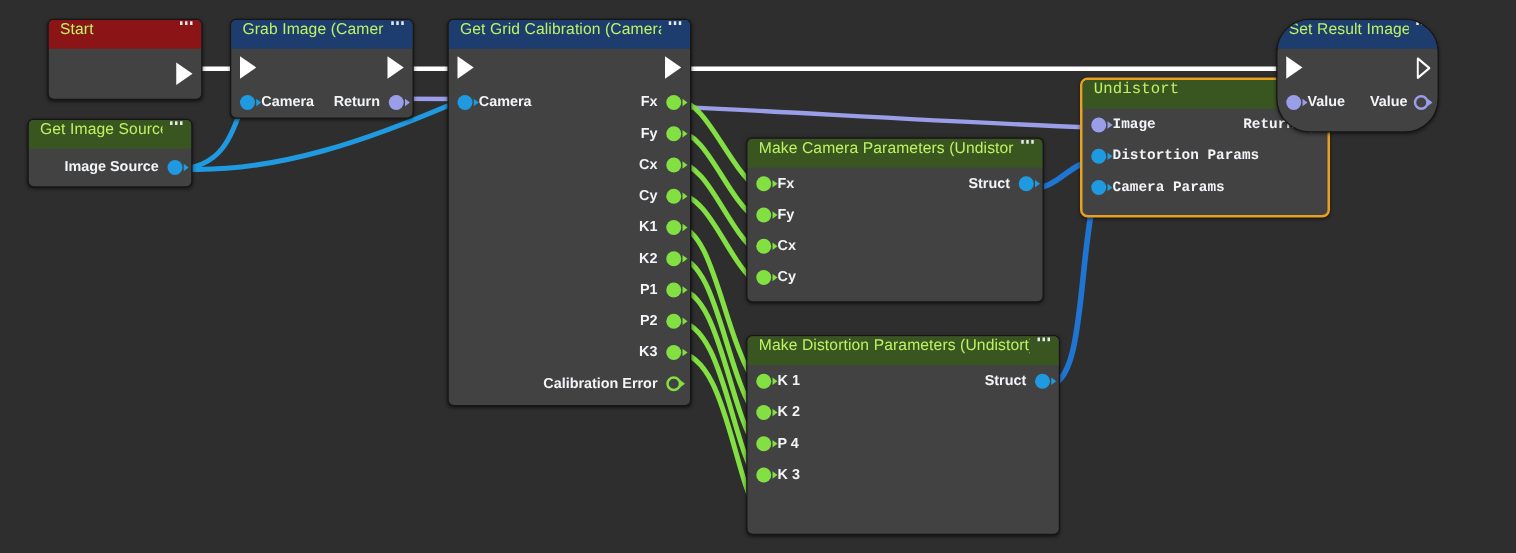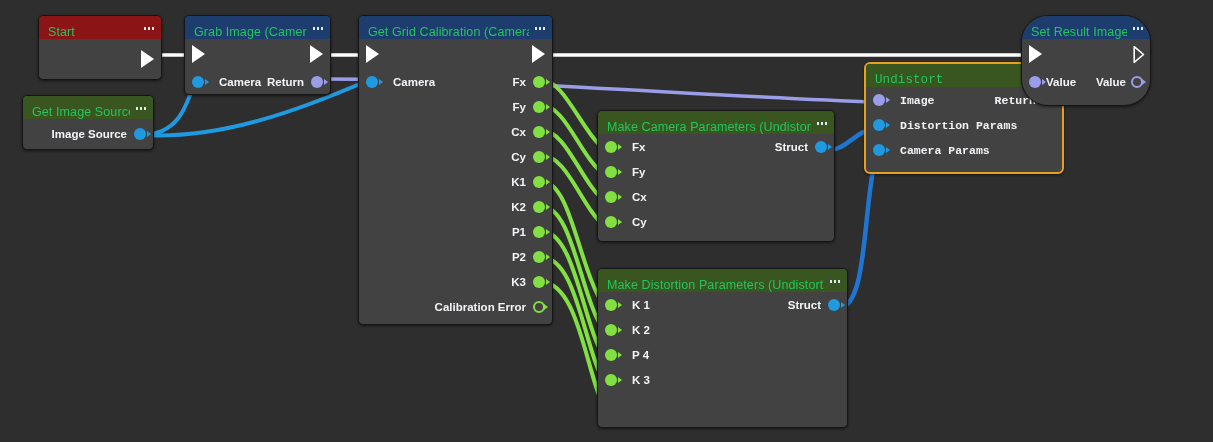--- a/index.html
+++ b/index.html
@@ -20,24 +20,24 @@
     box-sizing:border-box;
     overflow:hidden;
   }
   .node.selected{
     border:2px solid #e8a021;
     border-radius:6px;
     font-family:Liberation Mono, monospace;
   }
   .hdr{
     height:23px;
-    display:flex;align-items:flex-end;
+    display:flex;align-items:flex-start;
     padding:0 7px 0 9px;
     font-size:12.5px;
-    color:#22c55e;
+    color:#bef264;
     letter-spacing:.1px;
     box-sizing:border-box;
   }
   .hdr .title{white-space:nowrap;overflow:hidden;}
   .hdr .dots{
     margin-left:auto;padding-left:6px;
     display:flex;align-items:flex-start;gap:1.5px;
     height:13px;
   }
   .hdr .dots i{display:block;width:2.5px;height:2.5px;background:#e6e9ee;margin-top:1px;}
@@ -71,21 +71,21 @@
   .pin.blue{background:#1f9ae0;color:#1f9ae0;}
   .pin.lav{background:#9a9ee8;color:#9a9ee8;}
   .pin.green{background:#82e042;color:#82e042;}
   .pin.hollow-green{background:transparent;border:2px solid #82e042;color:#82e042;}
   .pin.hollow-lav{background:transparent;border:2px solid #9a9ee8;color:#9a9ee8;}
 
   .plabel{
     font-size:11.5px;color:#f2f4f7;font-weight:bold;white-space:nowrap;
     position:absolute;top:50%;transform:translateY(-50%);
   }
-  .plabel.l{left:34px;}
+  .plabel.l{left:24px;}
   .plabel.r{right:26px;}
 
   .exec-pin{
     position:absolute;top:50%;transform:translateY(-50%);
     width:0;height:0;border-style:solid;
     border-width:9px 0 9px 13px;
     border-color:transparent transparent transparent #ffffff;
   }
   .exec-pin.left{left:7px;}
   .exec-pin.right{right:7px;}

